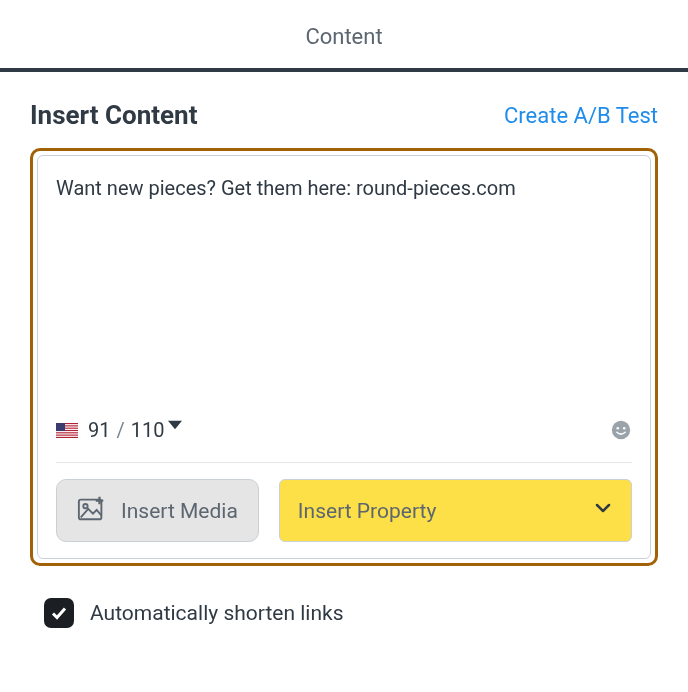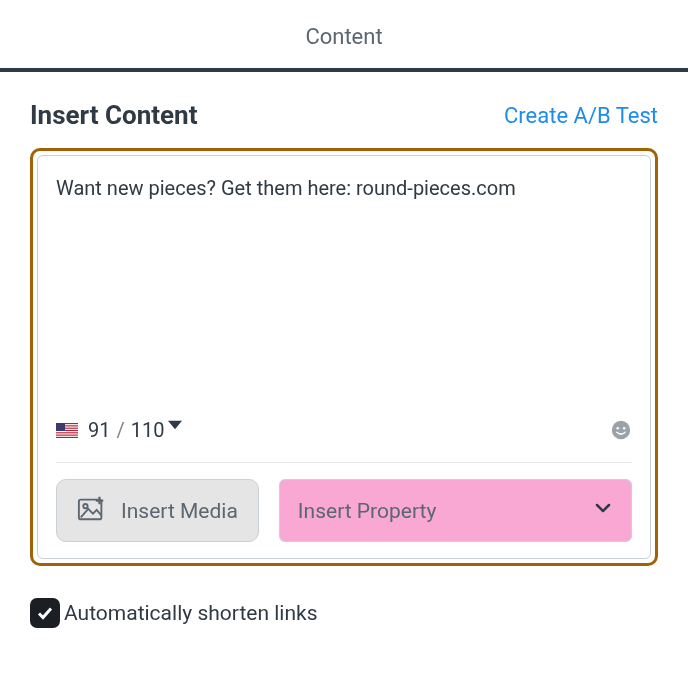--- a/index.html
+++ b/index.html
@@ -19,23 +19,23 @@
   .meta-left { display:flex; align-items:center; gap:10px; }
   .flag { width:22px; height:15px; display:inline-block; }
   .counter { font-size:20px; color:#303a44; display:flex; align-items:flex-start; gap:4px; }
   .counter .sep { color:#7b858f; padding:0 2px; }
   .caret-icon svg { width:14px; height:14px; display:block; }
   .emoji-btn { width:22px; height:22px; cursor:pointer; color:#9aa2aa; }
   .divider { border:none; border-top:1px solid #e5e8ea; margin:20px 0 16px 0; }
   .actions-row { display:flex; gap:20px; }
   .btn { flex:0 0 auto; display:flex; align-items:center; gap:14px; padding:14px 20px; border:1px solid #c9d0d6; border-radius:10px; background:#e5e5e5; font-size:21px; color:#5c6670; cursor:pointer; }
   .btn svg { width:30px; height:28px; }
-  .select { flex:1; display:flex; align-items:center; justify-content:space-between; padding:14px 18px; border:1px solid #c9d0d6; border-radius:6px; background:#f9a8d4; font-size:21px; color:#5c6670; cursor:pointer; }
+  .select { flex:1; display:flex; align-items:center; justify-content:space-between; padding:14px 18px; border:1px solid #c9d0d6; border-radius:6px; background:#fde047; font-size:21px; color:#5c6670; cursor:pointer; }
   .select svg { width:20px; height:20px; }
-  .checkbox-row { display:flex; align-items:center; gap:4px; padding:32px 30px 0 30px; }
+  .checkbox-row { display:flex; align-items:center; gap:16px; padding:32px 30px 0 44px; }
   .cb { width:30px; height:30px; border-radius:7px; background:#1b1f23; display:flex; align-items:center; justify-content:center; cursor:pointer; }
   .cb svg { width:18px; height:18px; stroke:#fff; stroke-width:3; fill:none; }
   .cb-label { font-size:21px; color:#303a44; }
 </style>
 </head>
 <body>
 
 <div class="tabs">
   <div class="tab active">Content</div>
 </div>

